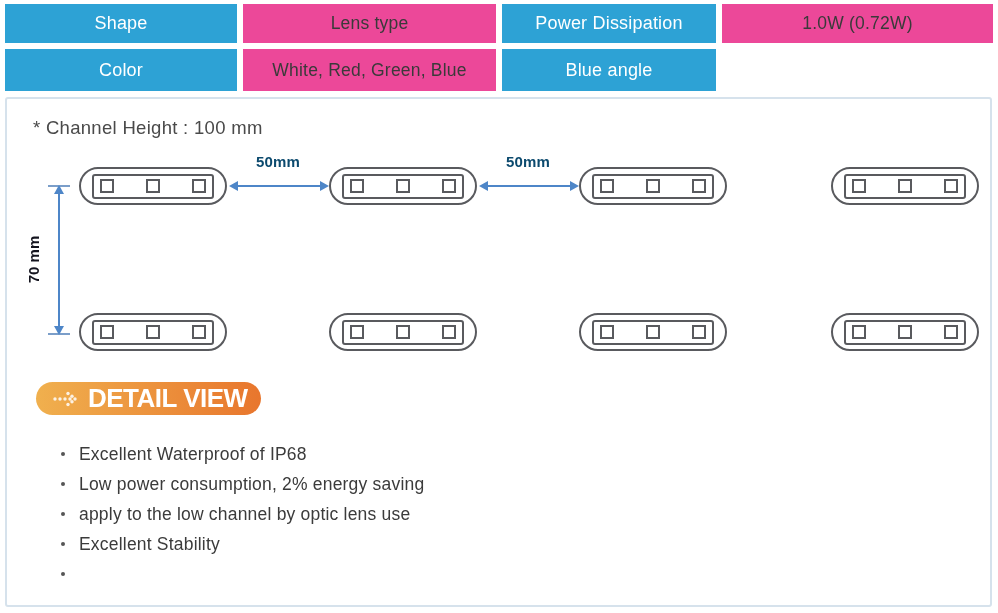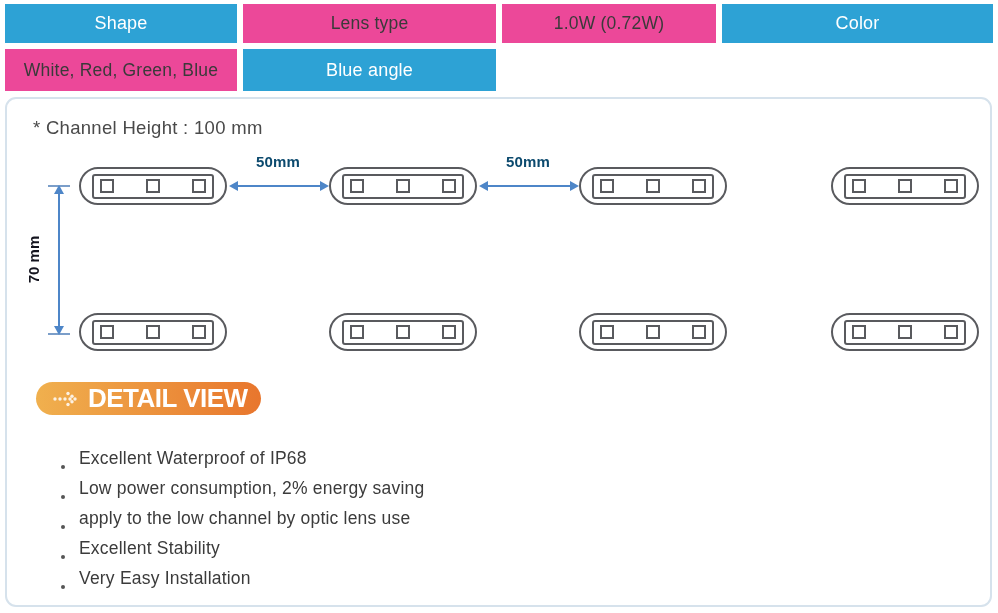--- a/index.html
+++ b/index.html
@@ -10,21 +10,21 @@
   
   .spec-table { position:absolute; left:5px; top:4px; width:988px;
                 display:grid; grid-template-columns:232px 253px 214px 271px;
                 grid-template-rows:39px 42px; column-gap:6px; row-gap:6px; }
   .cell { display:flex; align-items:center; justify-content:center; }
   .cell.header { background:#2da2d5; color:#ffffff; font-size:18px; letter-spacing:.2px; }
   .cell.value  { background:#ec4899; color:#3a3a3a; font-size:17.5px; letter-spacing:.2px; }
 
   
   .panel { position:absolute; left:5px; top:97px; width:987px; height:510px;
-           background:#fff; border:2px solid #d6e2ec; border-radius:11px; }
+           background:#fff; border:2px solid #d6e2ec; border-radius:3px; }
   .note { position:absolute; left:26px; top:18px; font-size:18.5px; color:#4a4a4a; letter-spacing:.3px; }
 
   
   .module { position:absolute; width:148px; height:38px; background:#fff;
             border:2px solid #595a5e; border-radius:19px;
             display:flex; align-items:center; justify-content:center; }
   .module-inner { width:122px; height:25px; border:2px solid #595a5e; border-radius:3px;
                   display:flex; align-items:center; justify-content:space-between;
                   padding:0 6px; }
   .led { width:14px; height:14px; border:2px solid #595a5e; background:#fff; }
@@ -51,32 +51,33 @@
 
   
   .badge { position:absolute; left:29px; top:283px; width:225px; height:33px;
            border-radius:21px; background:linear-gradient(90deg,#f0b04e 0%,#e8762d 100%);
            display:flex; align-items:center; padding-left:16px; }
   .badge-icon { margin-right:8px; display:block; }
   .badge-title { color:#ffffff; font-size:26px; font-weight:bold; letter-spacing:-.5px; }
 
   
   .features { position:absolute; left:54px; top:340px; list-style:none; }
-  .features li { height:30px; display:flex; align-items:flex-end; }
+  .features li { height:30px; display:flex; align-items:center; }
   .fdot { width:4px; height:4px; border-radius:50%; background:#555; margin-right:14px; flex:none; }
   .ftext { font-size:17.5px; color:#3b3b3b; letter-spacing:.2px; }
 </style>
 </head>
 <body>
 
 <div id="stage">
 
   <div class="spec-table">
     <div class="cell header">Shape</div>
     <div class="cell value">Lens type</div>
+    <div class="cell header">Power Dissipation</div>
     <div class="cell value">1.0W (0.72W)</div>
     <div class="cell header">Color</div>
     <div class="cell value">White, Red, Green, Blue</div>
     <div class="cell header">Blue angle</div>
   </div>
 
   <div class="panel">
 
     <div class="note">* Channel Height : 100 mm</div>
 
@@ -181,18 +182,17 @@
       <li>
           <span class="fdot"></span>
           <span class="ftext">apply to the low channel by optic lens use</span>
         </li>
       <li>
           <span class="fdot"></span>
           <span class="ftext">Excellent Stability</span>
         </li>
       <li>
           <span class="fdot"></span>
-          <span class="ftext">Very Easy Installation</span>
         </li>
     </ul>
 
   </div>
 </div>
 
 </body></html>

